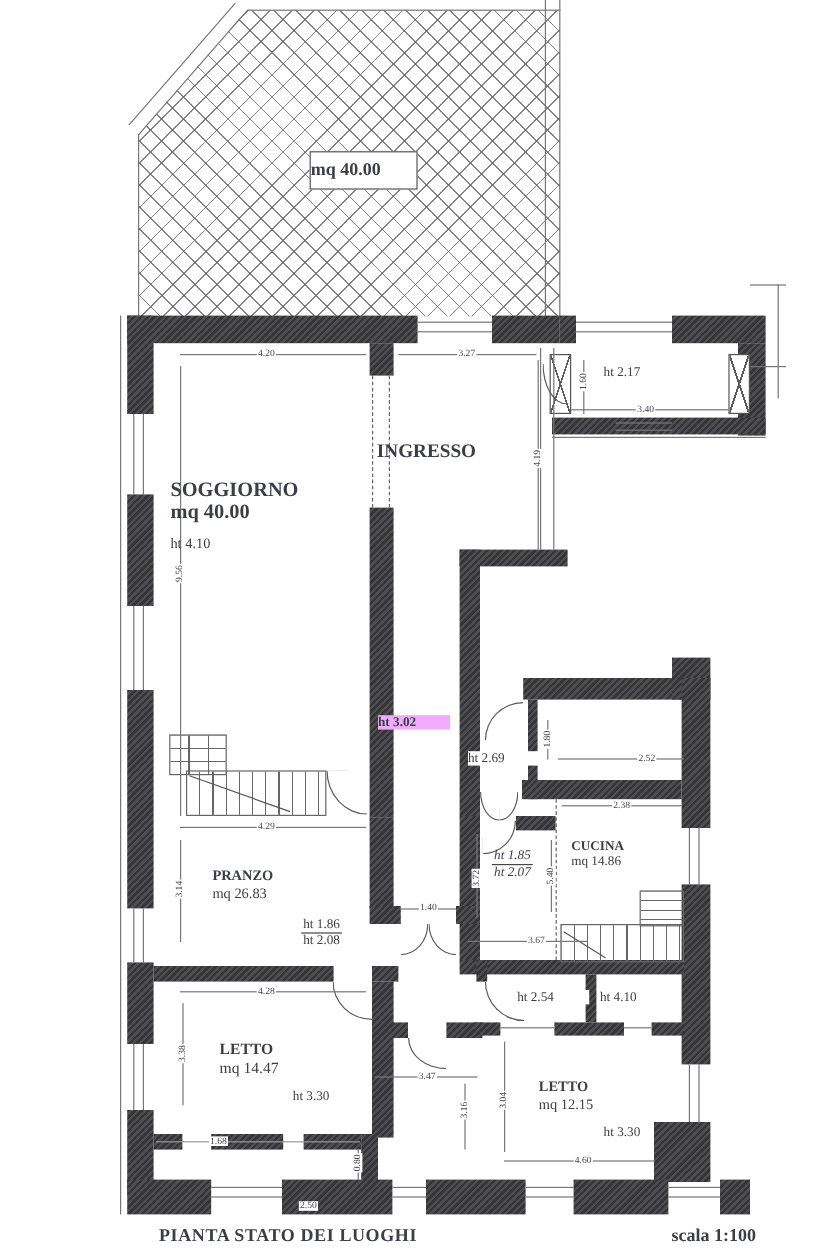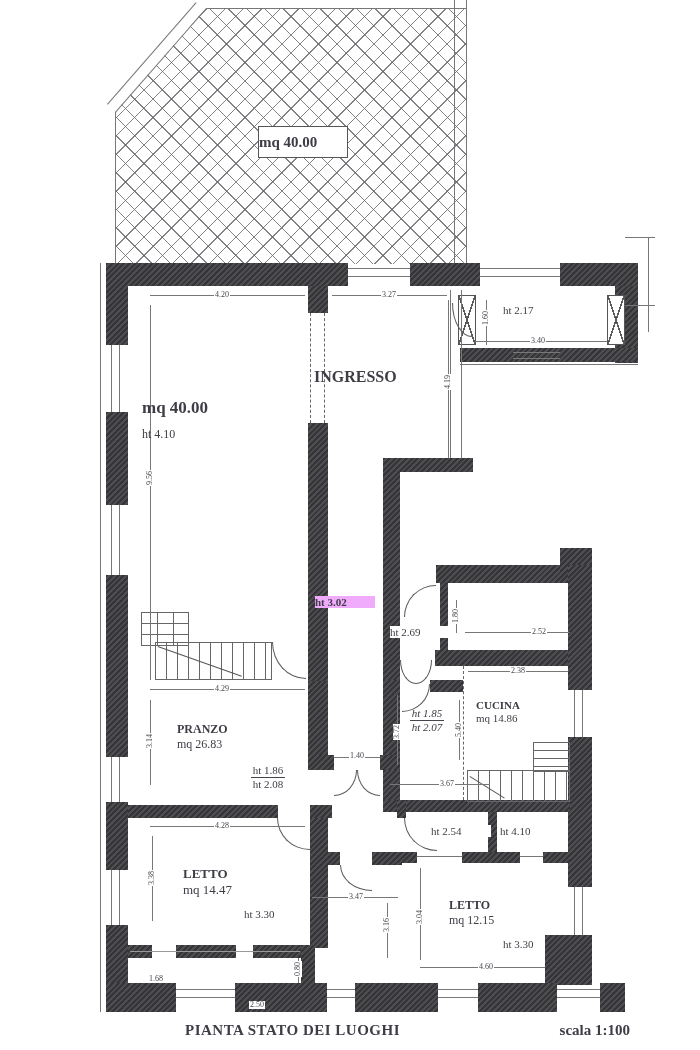--- a/index.html
+++ b/index.html
@@ -210,26 +210,27 @@
   <span class="dim" style="left:222px;top:689px;">4.29</span>
   <span class="dim v" style="left:150px;top:741px;">3.14</span>
   <span class="dim" style="left:357px;top:756px;">1.40</span>
   <span class="dim v" style="left:397px;top:732px;">3.72</span>
   <span class="dim" style="left:447px;top:784px;">3.67</span>
   <span class="dim" style="left:222px;top:826px;">4.28</span>
   <span class="dim v" style="left:152px;top:878px;">3.38</span>
   <span class="dim" style="left:356px;top:897px;">3.47</span>
   <span class="dim v" style="left:387px;top:925px;">3.16</span>
   <span class="dim v" style="left:420px;top:917px;">3.04</span>
-  <span class="dim" style="left:156px;top:951px;margin-top:28px;">1.68</span>
+  <span class="dim" style="left:182px;top:951px;">1.68</span>
   <span class="dim" style="left:257px;top:1005px;">2.50</span>
   <span class="dim v" style="left:298px;top:969px;">0.80</span>
   <span class="dim" style="left:486px;top:967px;">4.60</span>
 
   <div class="lbl" style="left:142px;top:398px;width:160px;">
+    <div style="font-size:17px;font-weight:700;line-height:19px;">SOGGIORNO</div>
     <div style="font-size:17px;font-weight:700;line-height:19px;">mq 40.00</div>
     <div style="font-size:12px;margin-top:10px;">ht 4.10</div>
   </div>
   <div class="lbl" style="left:314px;top:368px;width:120px;font-size:16px;font-weight:600;">
     <span>INGRESSO</span>
   </div>
   <div class="lbl" style="left:503px;top:304px;width:60px;font-size:11px;">
     <span>ht 2.17</span>
   </div>
   <div class="lbl" style="left:315px;top:596px;width:60px;font-size:11px;font-weight:600;background:#f0abfc;z-index:6;">
@@ -268,20 +269,20 @@
     <span>ht 4.10</span>
   </div>
   <div class="lbl" style="left:449px;top:898px;width:80px;font-size:12px;line-height:15px;">
     <div style="font-weight:700;">LETTO</div>
     <div>mq 12.15</div>
   </div>
   <div class="lbl" style="left:503px;top:938px;width:60px;font-size:11px;">
     <span>ht 3.30</span>
   </div>
 
-  <div class="lbl" style="left:100px;top:1022px;width:300px;text-align:right;font-size:15px;font-weight:700;letter-spacing:.5px;">
+  <div class="lbl" style="left:90px;top:1022px;width:300px;text-align:center;font-size:15px;font-weight:700;letter-spacing:.5px;">
     <span>PIANTA STATO DEI LUOGHI</span>
   </div>
   <div class="lbl" style="left:470px;top:1022px;width:160px;text-align:right;font-size:15px;font-weight:700;">
     <span>scala 1:100</span>
   </div>
 
 </div>
 
 </body></html>

